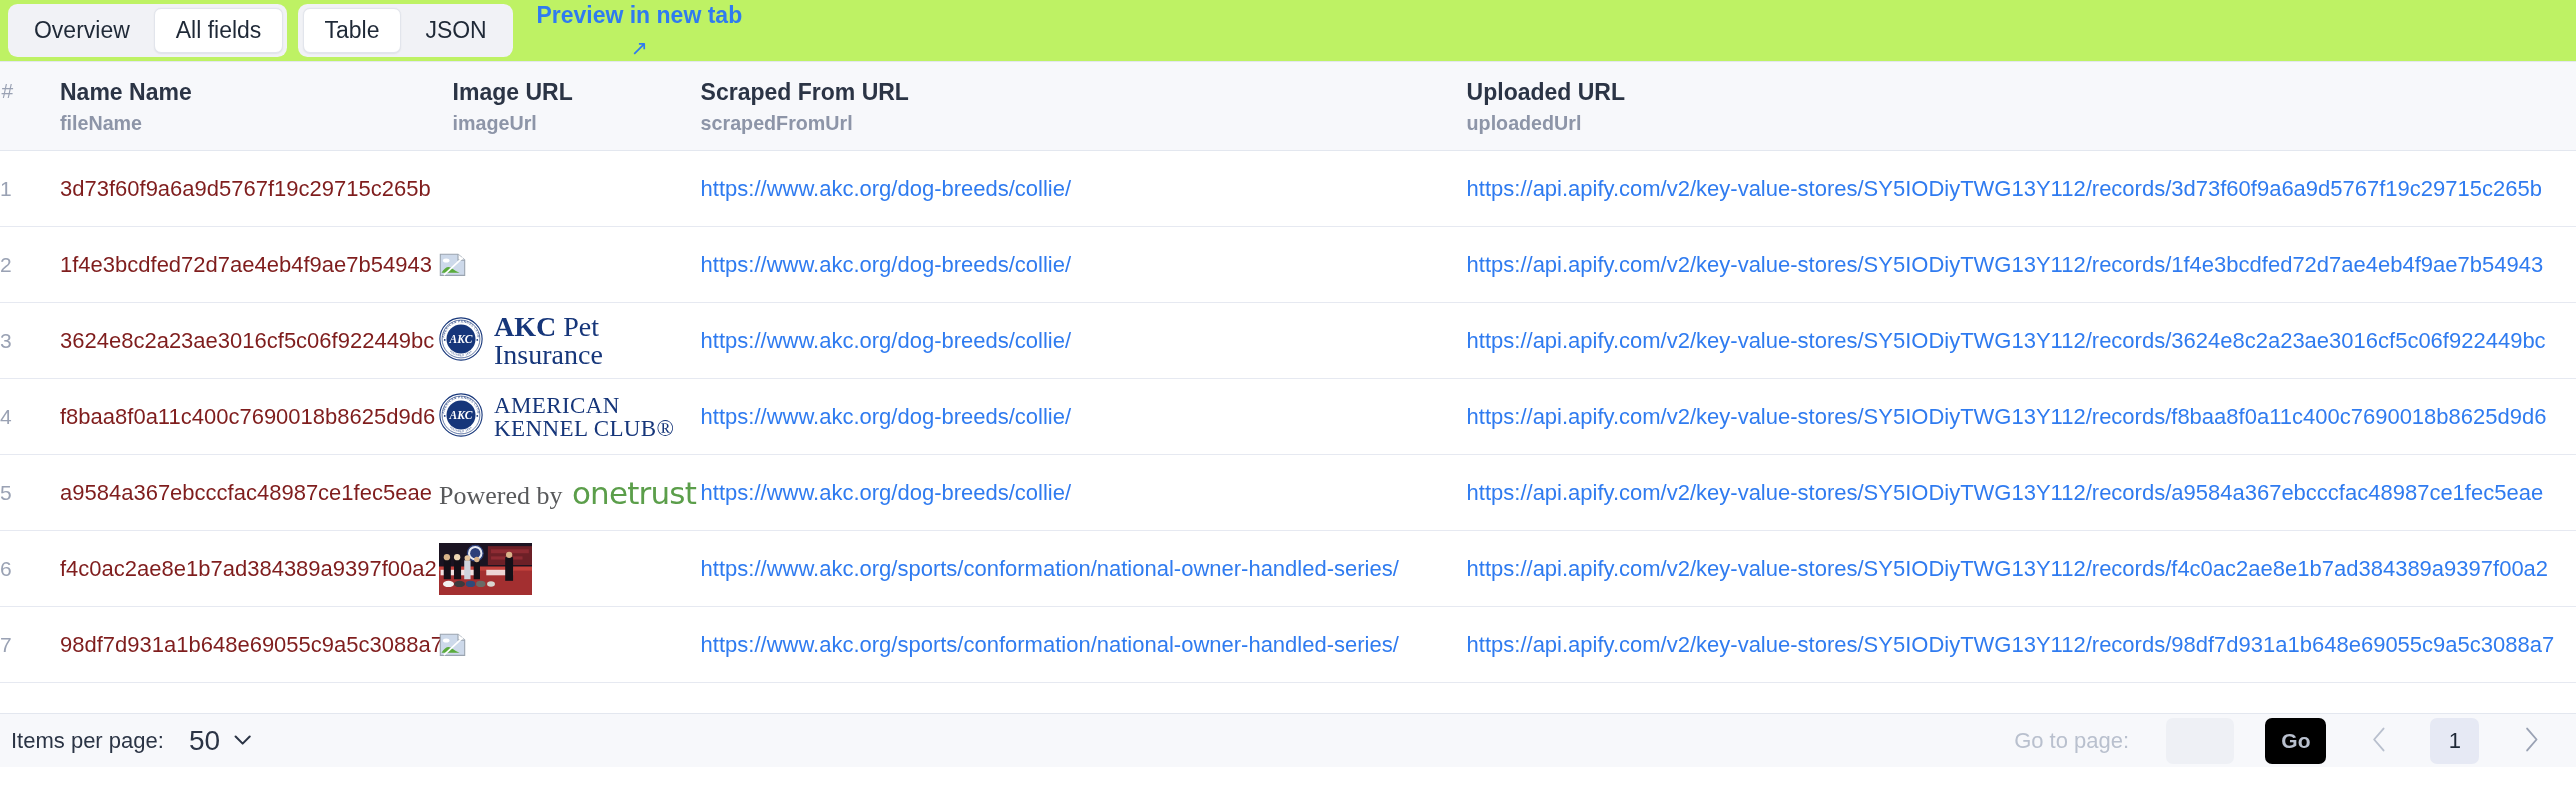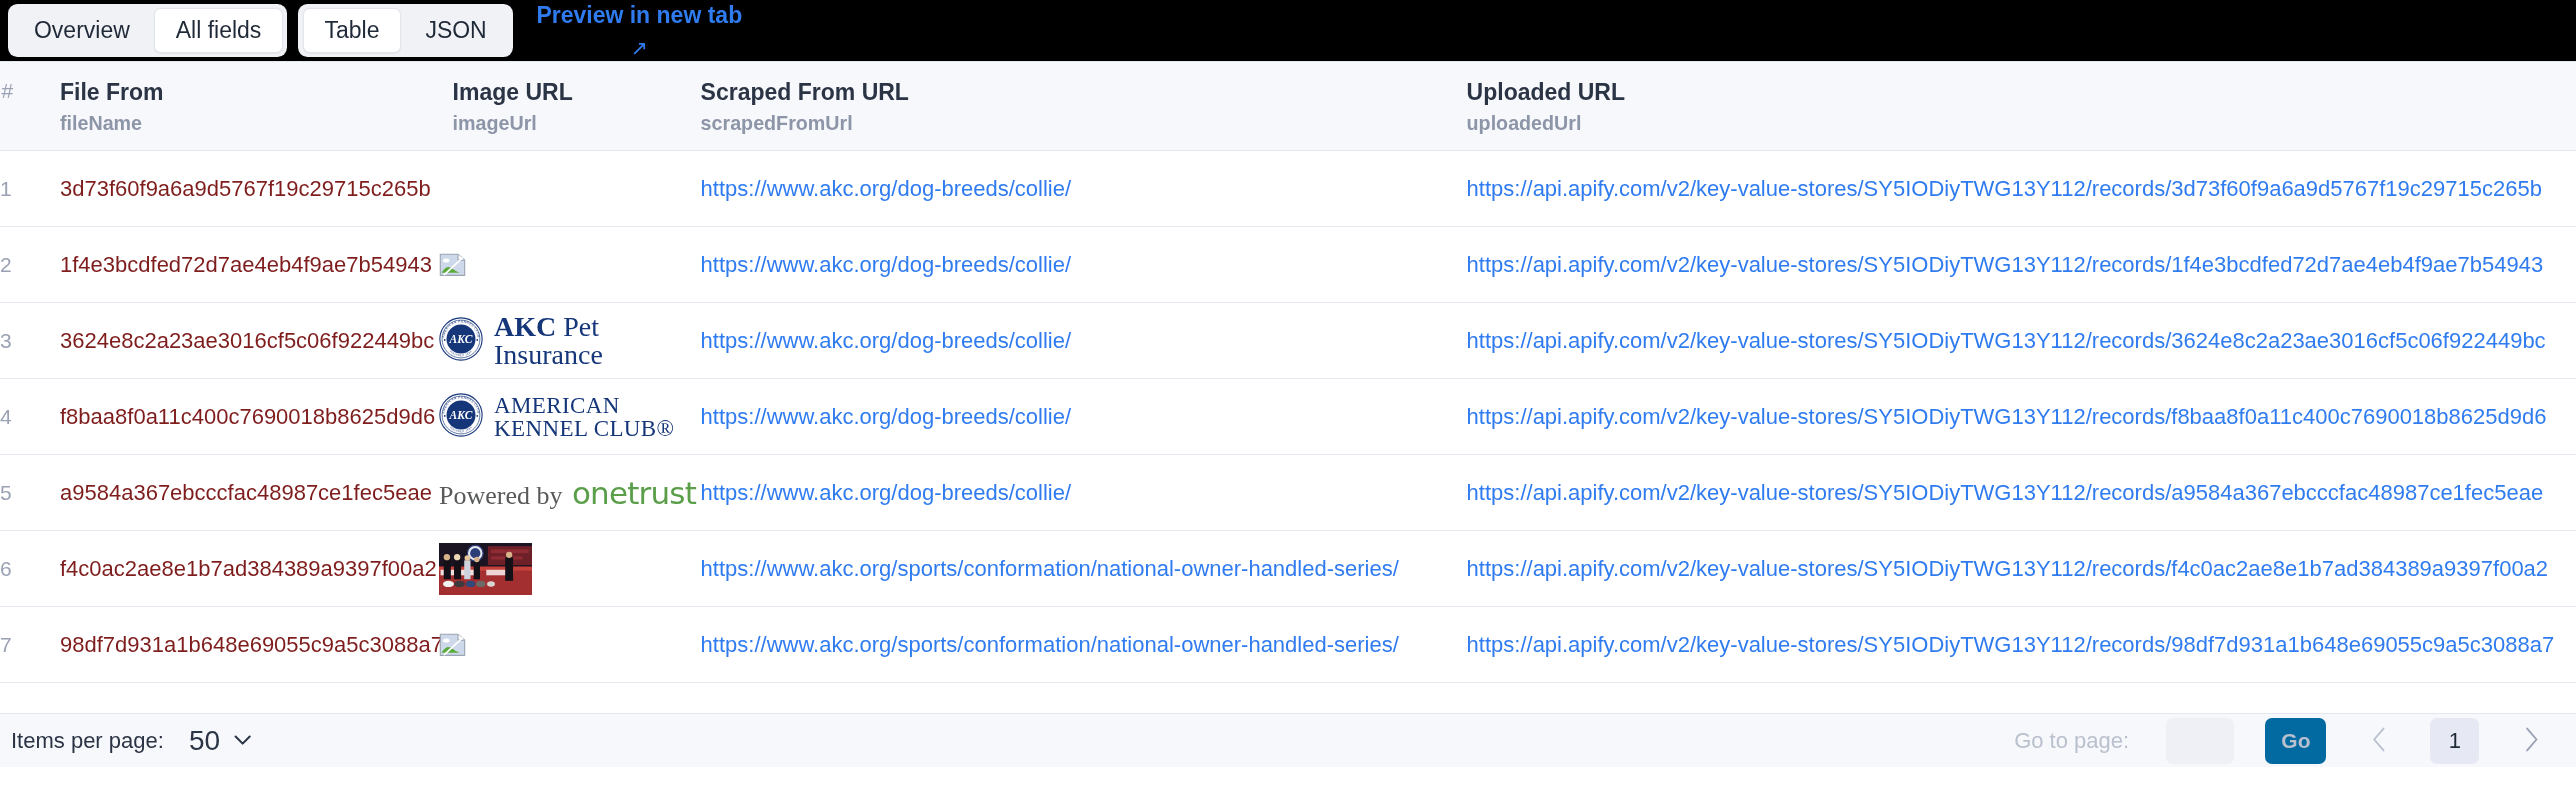--- a/index.html
+++ b/index.html
@@ -10,21 +10,21 @@
     font-family: "Liberation Sans", sans-serif;
     overflow: hidden;
   }
 
   
   .tabbar {
     height: 61px;
     display: flex;
     align-items: center;
     padding-left: 7.9px;
-    background: #000000;
+    background: #bef264;
     gap: 11px;
   }
   .tabgroup {
     display: flex;
     align-items: center;
     background: #f1f2f6;
     border-radius: 9.4px;
     padding: 4.7px;
     gap: 3.1px;
   }
@@ -232,21 +232,21 @@
     border: none;
     border-radius: 7px;
     font-size: 20.4px;
     color: #2b3445;
     padding: 0 9.4px;
     font-family: "Liberation Sans", sans-serif;
   }
   .go-btn {
     height: 46px;
     min-width: 61px;
-    background: #0369a1;
+    background: #000000;
     border: none;
     border-radius: 7px;
     font-size: 21px;
     font-weight: bold;
     color: #b9c0ce;
     cursor: pointer;
     font-family: "Liberation Sans", sans-serif;
     padding: 0 14px;
   }
   .nav-arrow {
@@ -300,21 +300,21 @@
         <col class="col-scr">
         <col class="col-upl">
     </colgroup>
     <thead>
       <tr>
         <th>
           <div class="th-hash">#</div>
         </th>
         <th>
           <div class="cell-pad-name">
-            <div class="th-title">File From</div>
+            <div class="th-title">Name Name</div>
             <div class="th-sub">fileName</div>
           </div>
         </th>
         <th>
           <div class="cell-pad-link">
             <div class="th-title">Image URL</div>
             <div class="th-sub">imageUrl</div>
           </div>
         </th>
         <th>

